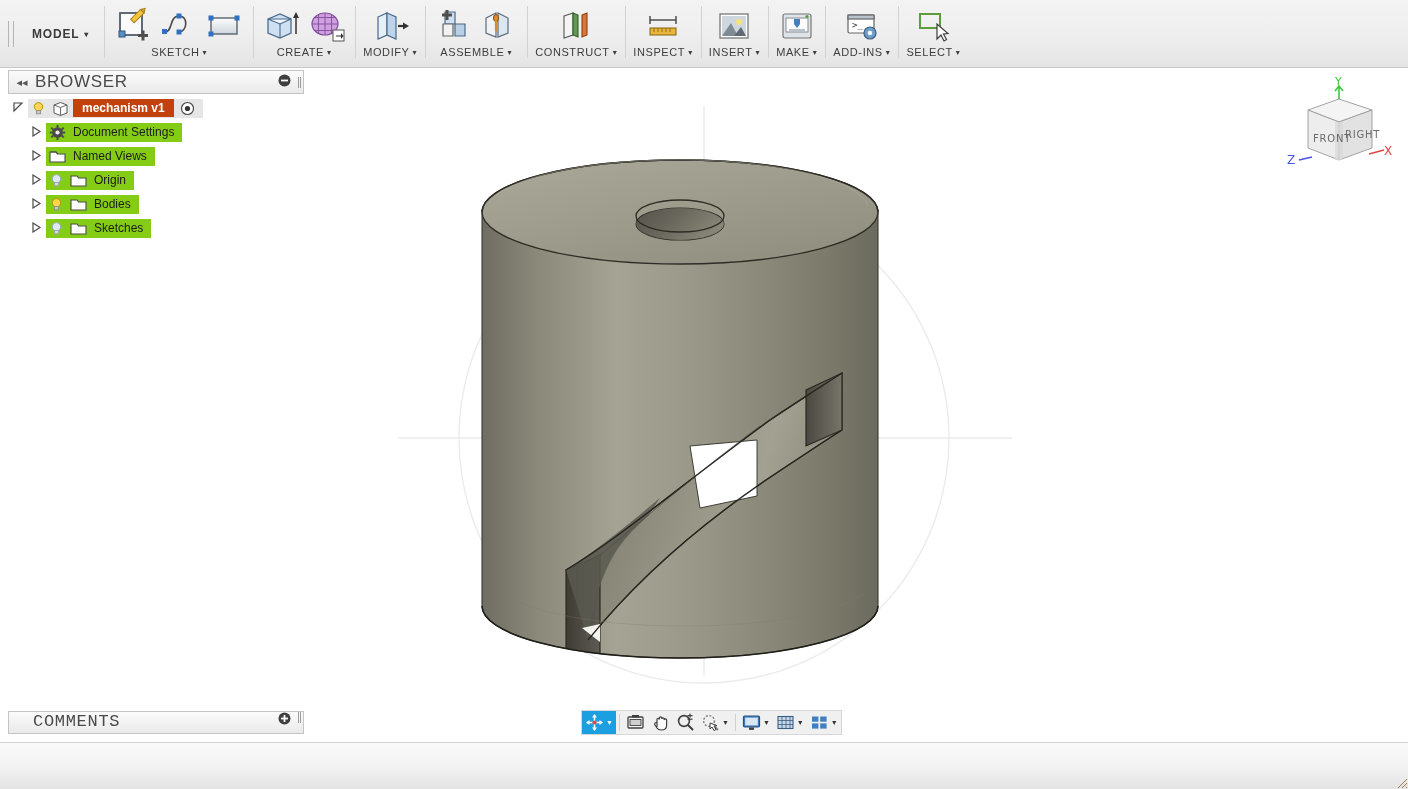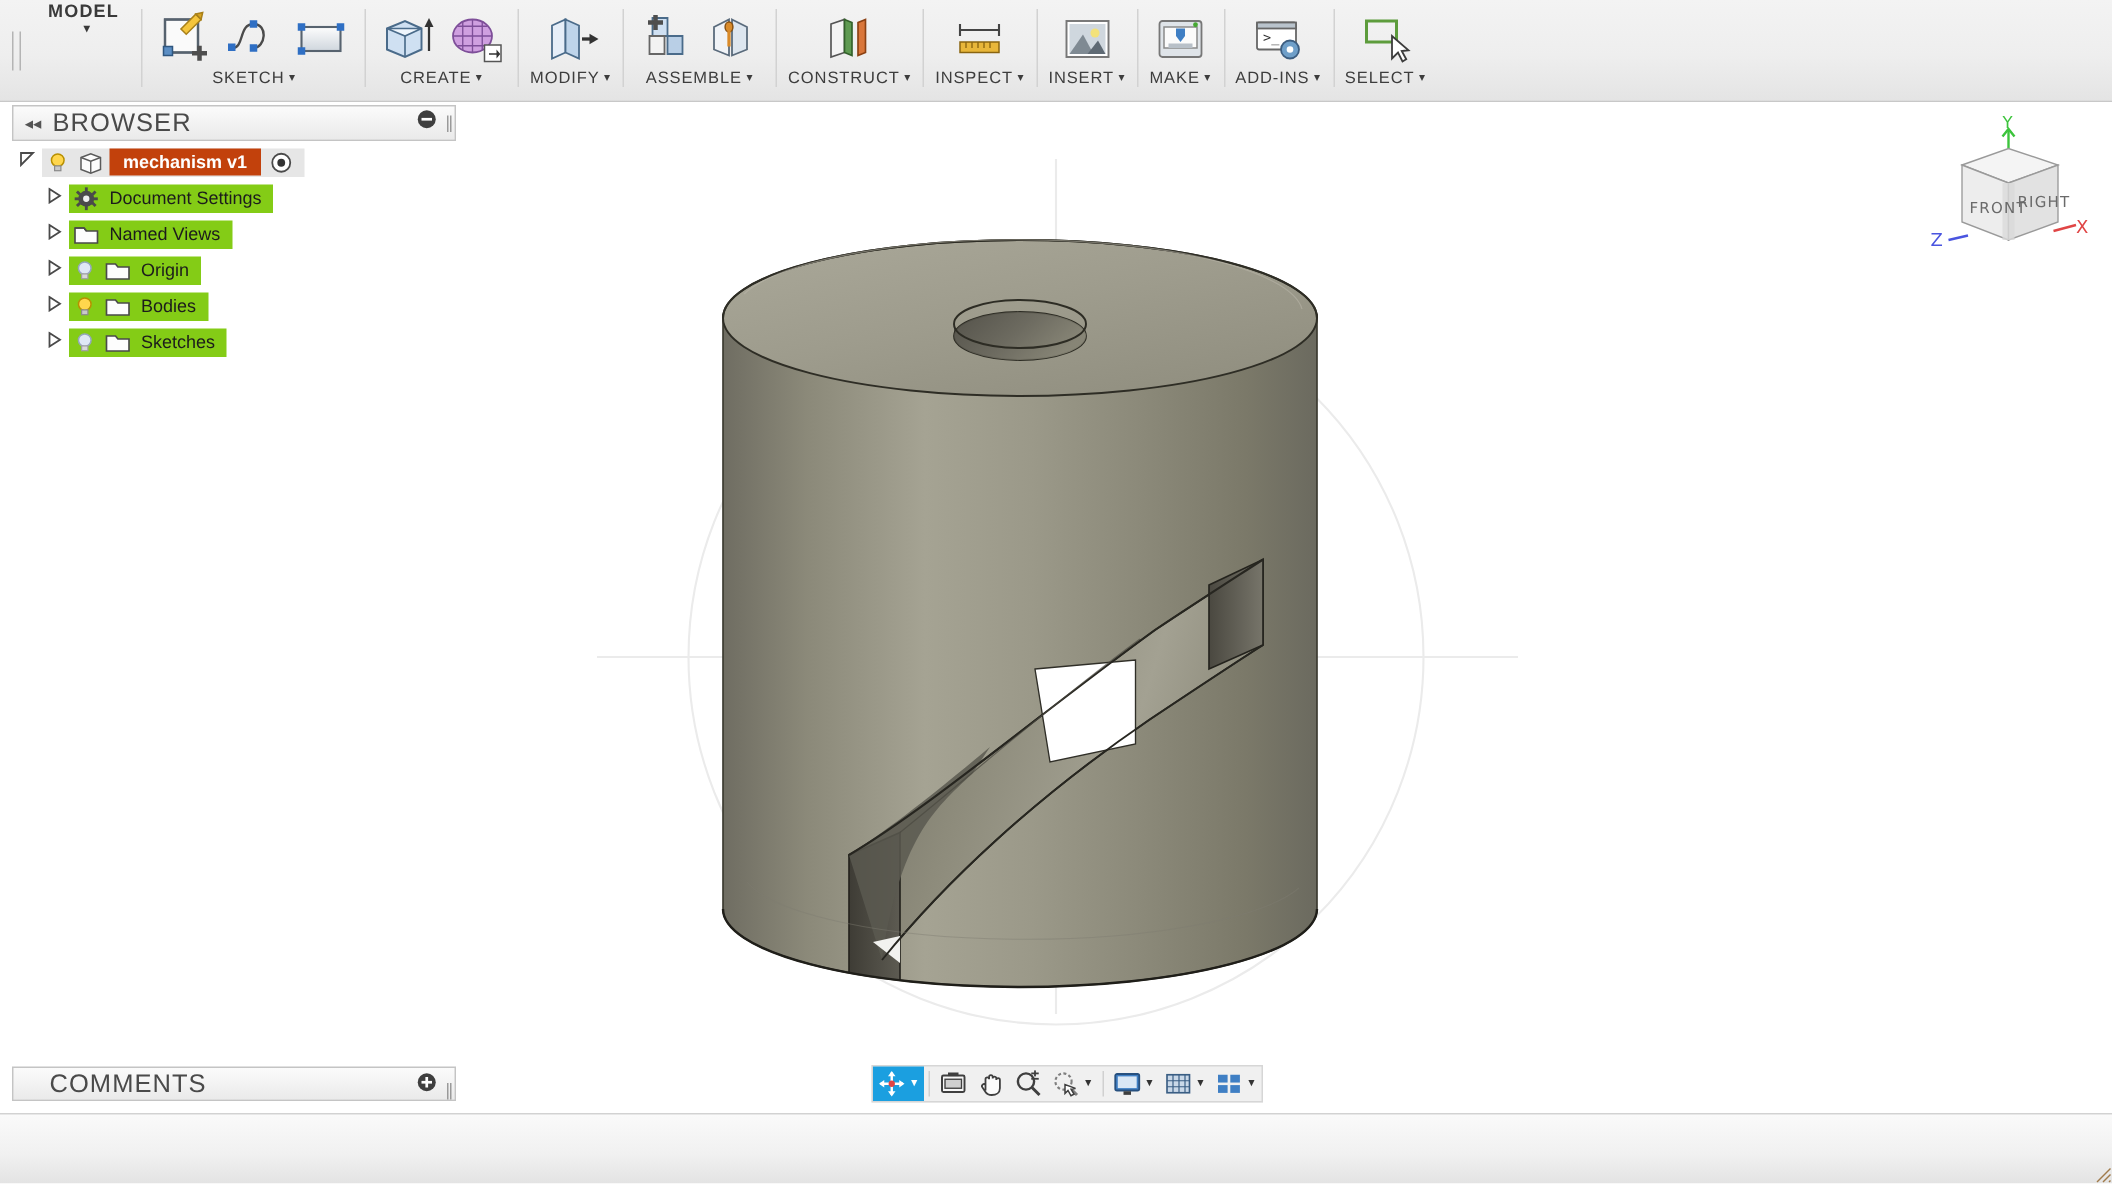--- a/index.html
+++ b/index.html
@@ -35,21 +35,21 @@
   }
   .rg-icons { display: flex; align-items: flex-end; gap: 6px; height: 46px; padding-top: 3px; }
   .rg-label {
     font-size: 11px; color: #3d3d3d; letter-spacing: .6px; font-weight: 400;
     white-space: nowrap; line-height: 12px;
   }
   .rg-label .caret { font-size: 8px; margin-left: 3px; vertical-align: 1px; }
   .btn-icon { width: 40px; height: 40px; position: relative; cursor: pointer; }
   .modelmenu {
     height: 68px; display: flex; align-items: center; padding: 0 16px 0 10px;
-    font-size: 12px; font-weight: 700; color: #3a3a3a; letter-spacing: .8px; cursor: pointer; flex-direction: column;
+    font-size: 12px; font-weight: 700; color: #3a3a3a; letter-spacing: .8px; cursor: pointer;
   }
   .modelmenu .caret { font-size: 8px; margin-left: 5px; }
   .modelmenu-wrap { position: relative; height: 68px; }
   .modelmenu-wrap::after {
     content:""; position:absolute; right:0; top:6px; width:1px; height:52px; background:#d2d2d2;
   }
 
   
   #browser {
     position: absolute; left: 8px; top: 70px; width: 296px; height: 24px;
@@ -91,21 +91,21 @@
   }
   #canvas svg { position: absolute; left: 0; top: 0; }
 
   
   #viewcube { position: absolute; right: 8px; top: 72px; width: 120px; height: 104px; }
 
   
   #comments {
     position: absolute; left: 8px; top: 711px; width: 296px; height: 23px;
     background: linear-gradient(to bottom,#fbfbfb,#eaeaea);
-    border: 1px solid #c4c4c4; display: flex; align-items: flex-end;
+    border: 1px solid #c4c4c4; display: flex; align-items: flex-start; font-family: Liberation Mono, monospace;
   }
   #comments .panel-title { padding-left: 24px; }
 
   
   #navbar {
     position: absolute; left: 581px; top: 710px; height: 25px;
     display: flex; align-items: center;
     background: #f0f0f0; border: 1px solid #d6d6d6;
   }
   .nav-btn {

